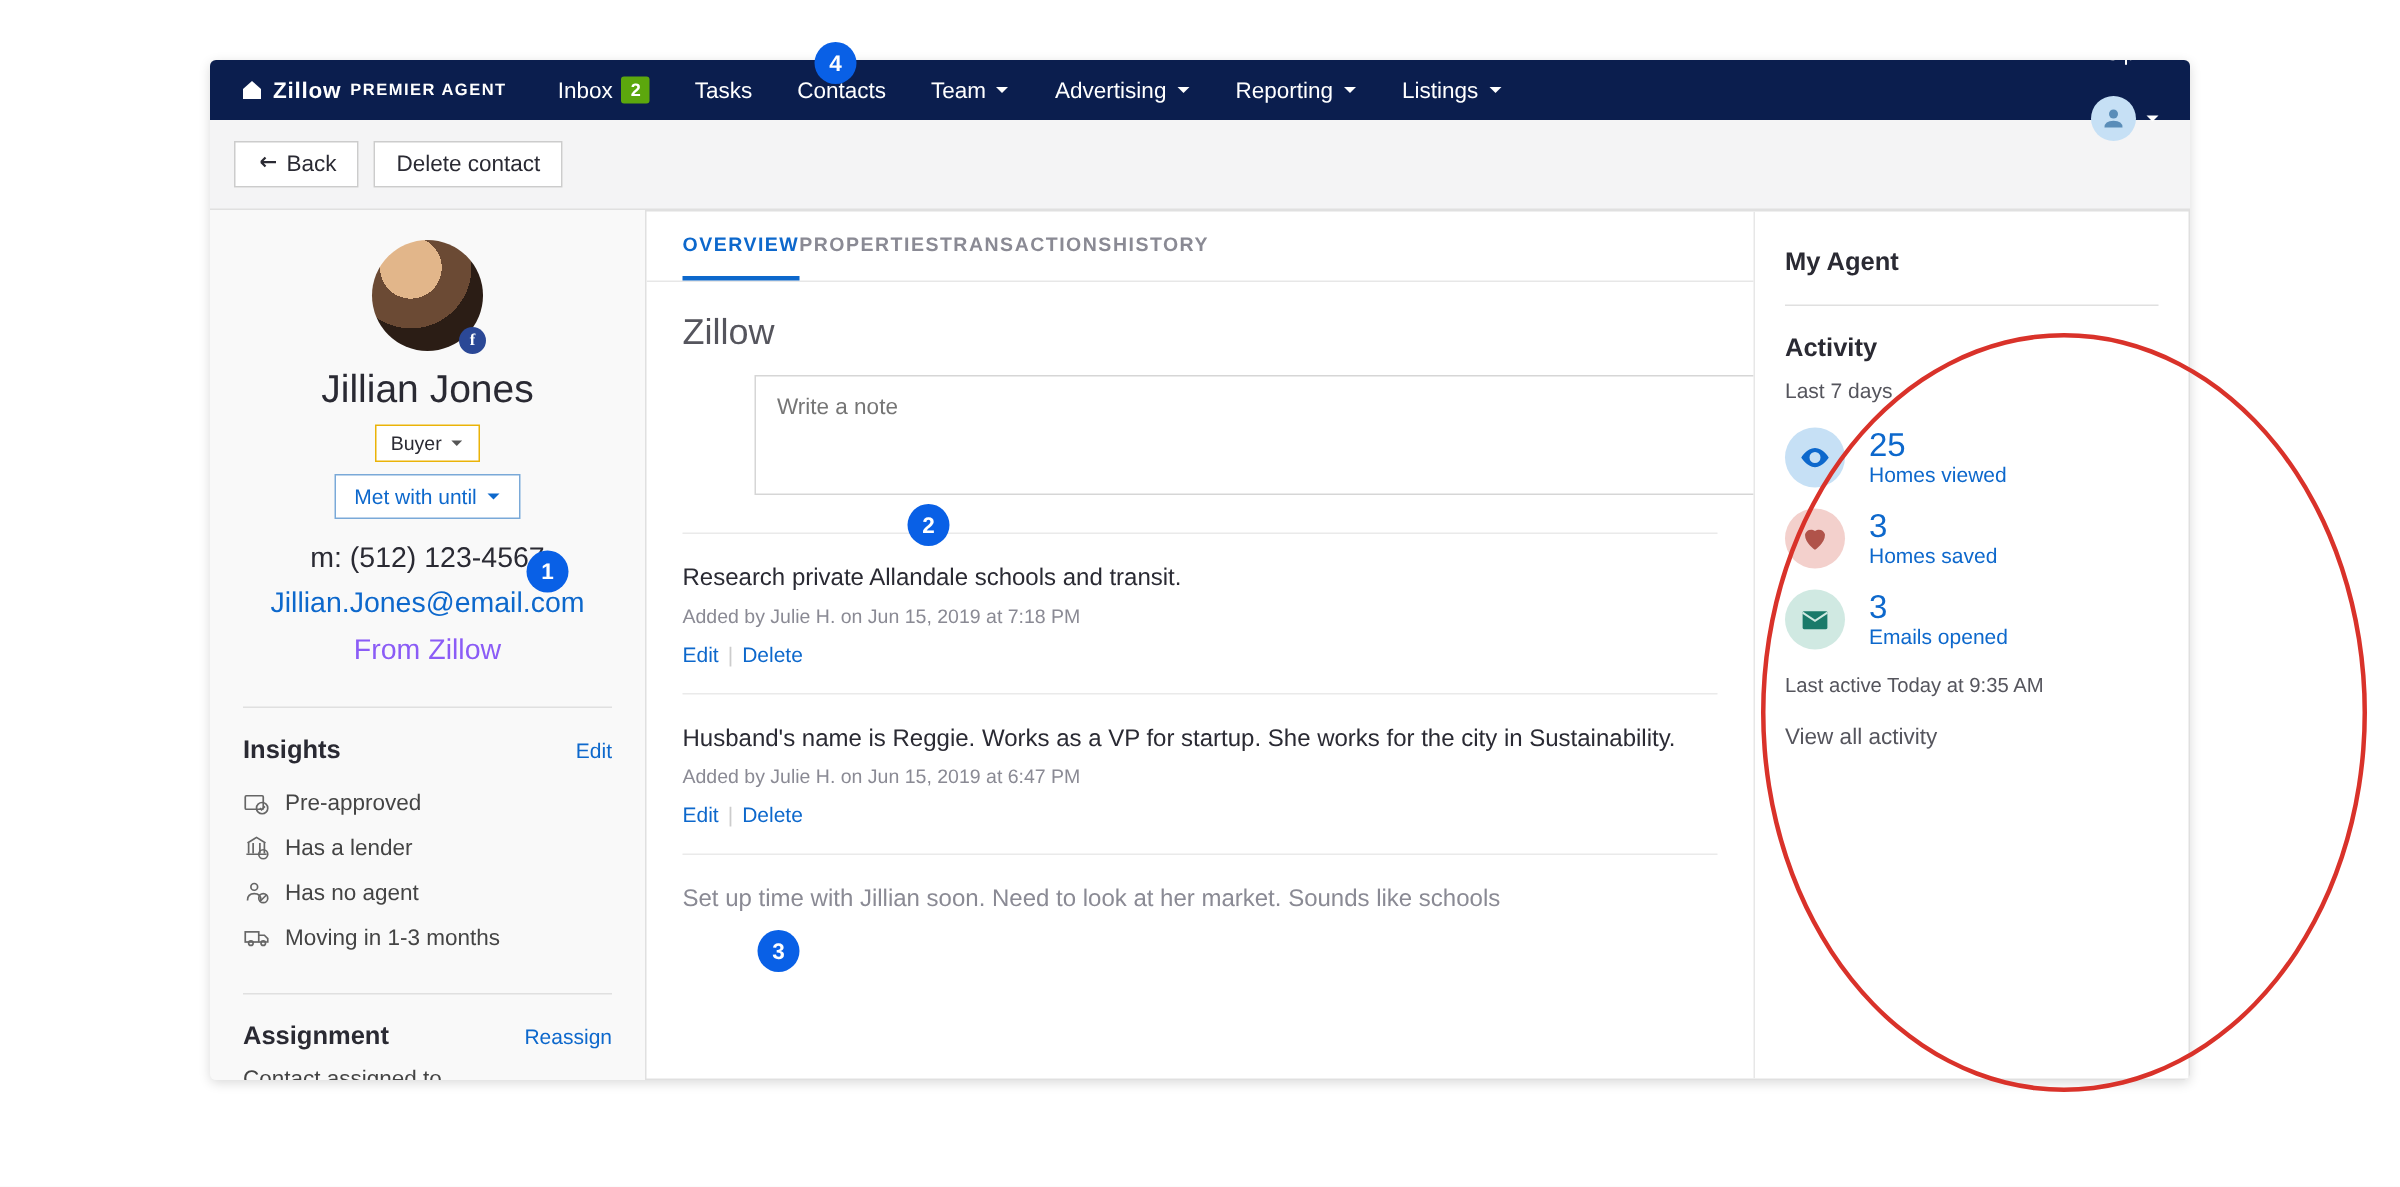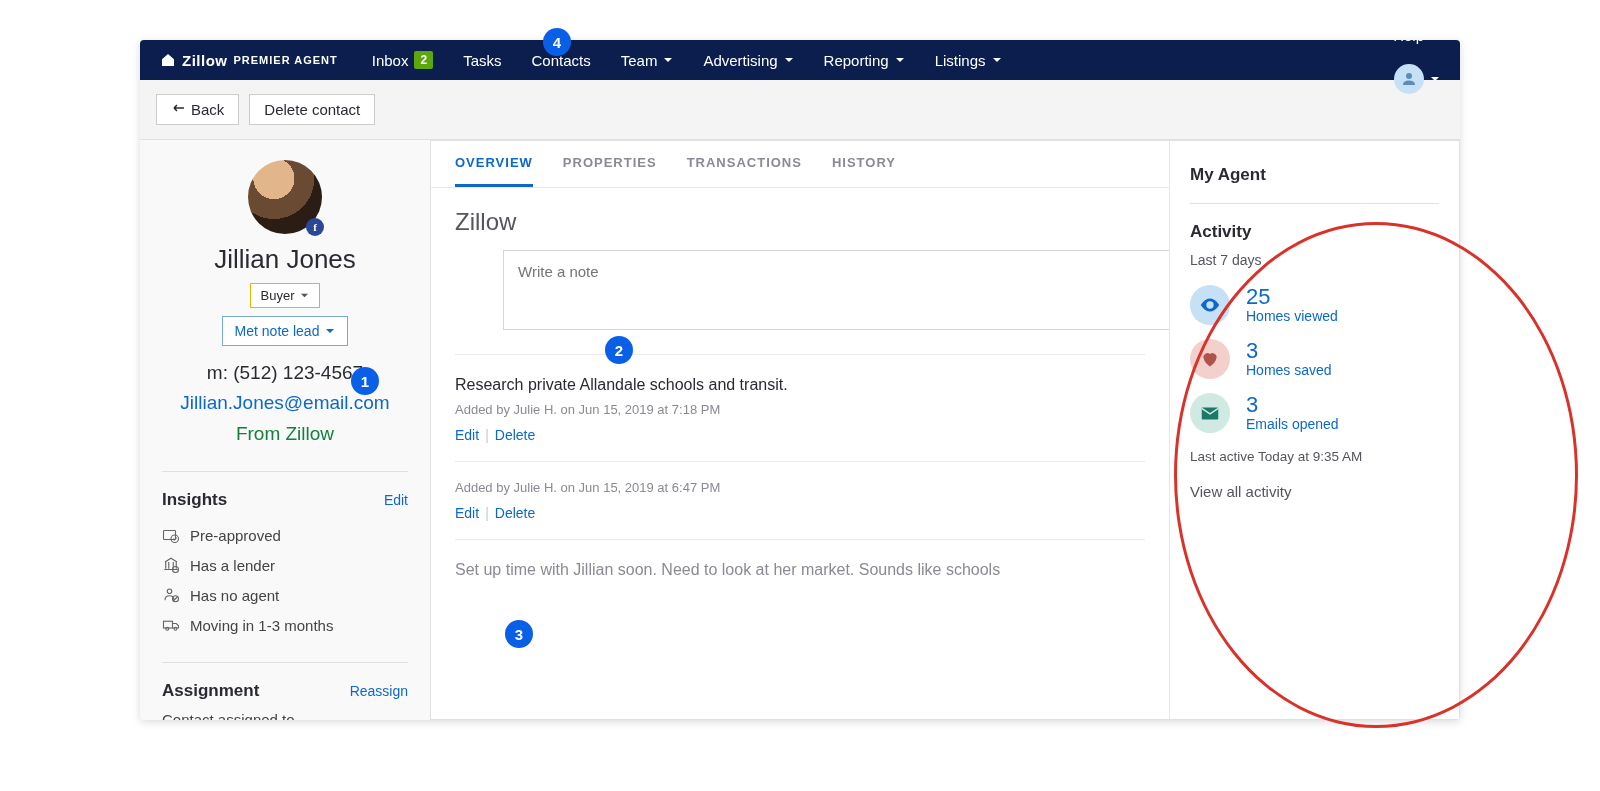--- a/index.html
+++ b/index.html
@@ -20,30 +20,30 @@
 .content { display: flex; flex: 1; overflow: hidden; background: #f9f9f9; }
 .sidebar { width: 290px; padding: 20px 22px; display: flex; flex-direction: column; }
 .prof { display: flex; flex-direction: column; align-items: center; }
 .avatar { width: 74px; height: 74px; border-radius: 50%; background: radial-gradient(circle at 35% 25%, #e2b68a 0 28%, #6b4a34 28% 55%, #2b1d15 55% 100%); position: relative; }
 .fb { position: absolute; bottom: -2px; right: -2px; width: 18px; height: 18px; background: #2b4896; border-radius: 50%; color:#fff; font-size:11px; font-weight:700; display:flex; align-items:center; justify-content:center; font-family: Georgia, serif; }
 .name { font-size: 26px; margin-top: 10px; color: #2a2a33; }
 .sel { margin-top: 8px; border: 1px solid #eab308; background: #fff; padding: 4px 10px; font-size: 13px; display: inline-flex; align-items: center; gap: 6px; cursor: pointer; }
 .sel.blue { color: #0d68cc; border-color: #7aa9d8; font-size: 14px; padding: 6px 12px; }
 .meta { text-align: center; margin-top: 12px; font-size: 19px; line-height: 1.6; }
 .link { color: #0d68cc; cursor: pointer; }
-.muted { color: #15803d; }
+.muted { color: #8b5cf6; }
 .section { border-top: 1px solid #e0e0e0; margin-top: 22px; padding-top: 18px; }
 .sec-head { display: flex; justify-content: space-between; align-items: center; margin-bottom: 10px; }
 .sec-title { font-size: 17px; font-weight: 700; text-align: center; }
 .sec-action { color: #0d68cc; font-size: 14px; cursor: pointer; }
 .ins-row { display: flex; align-items: center; gap: 10px; font-size: 15px; padding: 6px 0; color: #444; }
 .ins-row svg { width: 18px; height: 18px; flex-shrink: 0; }
 .main { flex: 1; background: #fff; border: 1px solid #e0e0e0; margin: 0; display: flex; overflow: hidden; }
 .main-left { flex: 1; display: flex; flex-direction: column; }
-.tabs { display: flex; gap: 30px; padding: 14px 24px 0 24px; border-bottom: 1px solid #e7e7e7; }
+.tabs { display: flex; padding: 14px 24px 0 24px; border-bottom: 1px solid #e7e7e7; }
 .tab { font-size: 13px; font-weight: 700; letter-spacing: 1px; color: #8a8a94; padding-bottom: 14px; cursor: pointer; }
 .tab.active { color: #0d68cc; border-bottom: 3px solid #0d68cc; }
 .notes-area { padding: 20px 24px; overflow: hidden; }
 .notes-title { font-size: 24px; color: #55555d; margin-bottom: 14px; }
 .note-input { width: 100%; min-height: 80px; border: 1px solid #d6d6d6; padding: 12px 14px; font-size: 15px; color: #999; resize: none; font-family: inherit; margin-left: 48px; }
 .note { border-top: 1px solid #eaeaea; padding: 18px 0; }
 .note-text { font-size: 16px; color: #2a2a33; margin-bottom: 6px; line-height: 1.45; }
 .note-meta { font-size: 13px; color: #8a8a94; margin-bottom: 10px; }
 .note-actions { font-size: 14px; }
 .note-actions span { color: #0d68cc; cursor: pointer; }
@@ -150,21 +150,21 @@
               <div class="fb">f</div>
             </div>
           <div class="name">Jillian Jones</div>
           <div class="sel">
               <span>Buyer</span>
               <svg width="9" height="9" viewBox="0 0 10 10" fill="#555">
                 <path d="M1 3 L5 7 L9 3 Z"></path>
               </svg>
             </div>
           <div class="sel blue">
-              <span>Met note lead</span>
+              <span>Met with until</span>
               <svg width="10" height="10" viewBox="0 0 10 10" fill="#0d68cc">
                 <path d="M1 3 L5 7 L9 3 Z"></path>
               </svg>
             </div>
           <div class="meta">
             <div>m: (512) 123-4567</div>
             <div class="link">Jillian.Jones@email.com</div>
             <div class="muted">From Zillow</div>
           </div>
         </div>
@@ -229,20 +229,21 @@
           <div class="notes-area">
             <div class="notes-title">Zillow</div>
             <textarea class="note-input" placeholder="Write a note" style=""></textarea>
 
             <div class="note" style="margin-top:20px">
               <div class="note-text">Research private Allandale schools and transit.</div>
               <div class="note-meta">Added by Julie H. on Jun 15, 2019 at 7:18 PM</div>
               <div class="note-actions"><span>Edit</span><span class="sep">|</span><span>Delete</span></div>
             </div>
             <div class="note">
+              <div class="note-text">Husband's name is Reggie. Works as a VP for startup. She works for the city in Sustainability.</div>
               <div class="note-meta">Added by Julie H. on Jun 15, 2019 at 6:47 PM</div>
               <div class="note-actions"><span>Edit</span><span class="sep">|</span><span>Delete</span></div>
             </div>
             <div class="note">
               <div class="note-text" style="color:#8a8a94">Set up time with Jillian soon. Need to look at her market. Sounds like schools</div>
             </div>
           </div>
         </div>
 
         <div class="rail">

